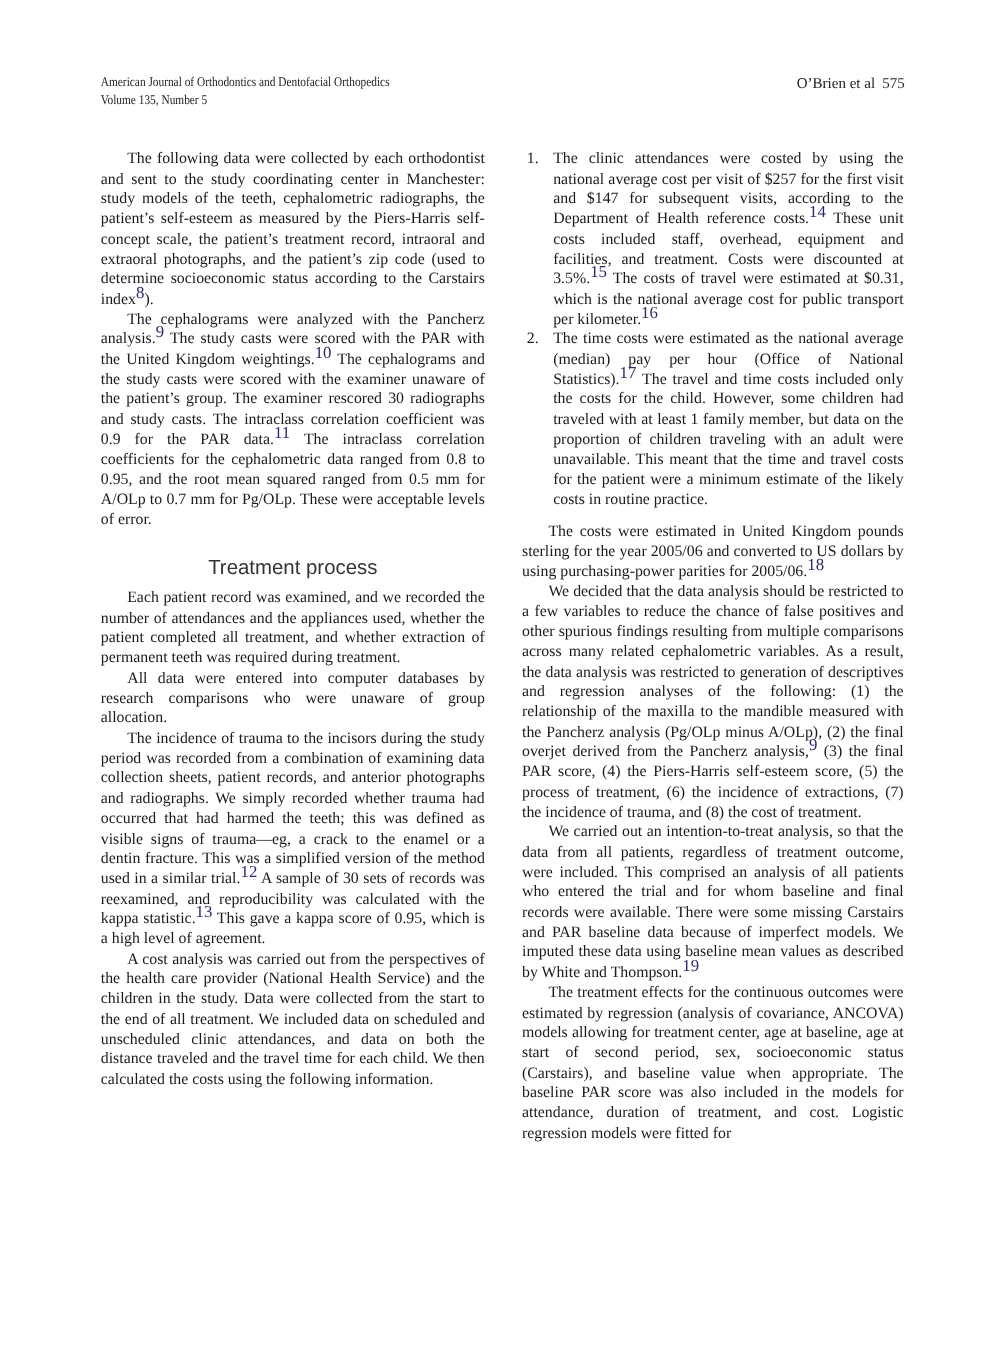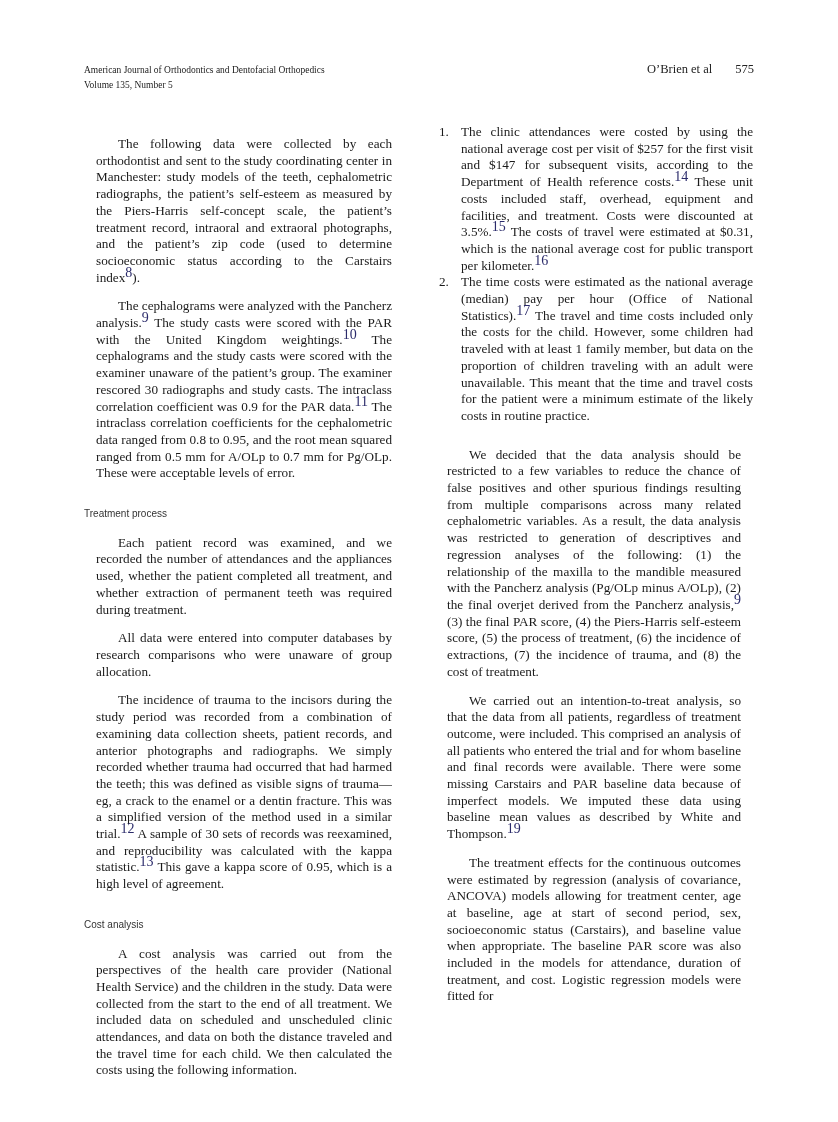--- a/index.html
+++ b/index.html
@@ -1,25 +1,25 @@
 <!DOCTYPE html>
 <html><head>
 <meta charset="utf-8">
 <style>
   html, body { margin: 0; padding: 0; background: #ffffff; }
   body { width: 838px; height: 1122px; position: relative; overflow: hidden; color: #1a1a1a; }
   .header { position: absolute; left: 84px; top: 62px; width: 670px; font-family: "Liberation Serif", serif; font-size: 11px; line-height: 15px; color: #222; }
   .header .left { position: absolute; left: 0; top: 0; transform: scaleX(0.86); transform-origin: left top; white-space: nowrap; }
   .header .right { position: absolute; right: 0; top: 0; font-size: 12.5px; white-space: nowrap; }
-  .header .right .pg { margin-left: 23px; text-align: right; }
+  .header .right .pg { margin-left: 6px; text-align: right; }
   .col { position: absolute; top: 124px; width: 320px; font-family: "Liberation Serif", serif; font-size: 13.2px; line-height: 16.7px; text-align: justify; hyphens: manual; }
   .col.left { left: 84px; }
   .col.right { left: 435px; width: 318px; }
-  p { margin: 12px; text-indent: 22px; font-family: Liberation Serif, serif; }
-  .h { font-family: "Liberation Sans", sans-serif; font-size: 10px; color: #333; margin: 24px 0 8px 0; text-indent: 0; text-align: left; }
+  p { margin: 0; text-indent: 22px; font-family: Liberation Serif, serif; }
+  .h { font-family: "Liberation Sans", sans-serif; font-size: 17px; color: #333; margin: 24px 0 8px 0; text-indent: 0; text-align: center; }
   sup { font-size: 14px; line-height: 0; color: #2a2a6a; vertical-align: 5px; }
   ol { margin: 0; padding: 0; list-style: none; }
   ol li { position: relative; padding-left: 26px; }
   ol li .num { position: absolute; left: 4px; top: 0; }
   .gap { height: 10px; }
 </style>
 </head>
 <body>
 
 <div class="header">
@@ -35,31 +35,31 @@
 <div class="col left">
   <p><span>The following data were collected by each orthodontist and sent to the study coordinating center in Manchester: study models of the teeth, cephalometric radiographs, the patient’s self-esteem as measured by the Piers-Harris self-concept scale, the patient’s treatment record, intraoral and extraoral photographs, and the patient’s zip code (used to determine socioeconomic status according to the Carstairs index</span><sup>8</sup><span>).</span></p>
   <p><span>The cephalograms were analyzed with the Pancherz analysis.</span><sup>9</sup><span> The study casts were scored with the PAR with the United Kingdom weightings.</span><sup>10</sup><span> The cephalograms and the study casts were scored with the examiner unaware of the patient’s group. The examiner rescored 30 radiographs and study casts. The intraclass correlation coefficient was 0.9 for the PAR data.</span><sup>11</sup><span> The intraclass correlation coefficients for the cephalometric data ranged from 0.8 to 0.95, and the root mean squared ranged from 0.5 mm for A/OLp to 0.7 mm for Pg/OLp. These were acceptable levels of error.</span></p>
 
   <div class="h">Treatment process</div>
   <p>Each patient record was examined, and we recorded the number of attendances and the appliances used, whether the patient completed all treatment, and whether extraction of permanent teeth was required during treatment.</p>
   <p>All data were entered into computer databases by research comparisons who were unaware of group allocation.</p>
 
   <p><span>The incidence of trauma to the incisors during the study period was recorded from a combination of examining data collection sheets, patient records, and anterior photographs and radiographs. We simply recorded whether trauma had occurred that had harmed the teeth; this was defined as visible signs of trauma—eg, a crack to the enamel or a dentin fracture. This was a simplified version of the method used in a similar trial.</span><sup>12</sup><span> A sample of 30 sets of records was reexamined, and reproducibility was calculated with the kappa statistic.</span><sup>13</sup><span> This gave a kappa score of 0.95, which is a high level of agreement.</span></p>
 
-  <div class="h">Cost analysis</div>
   <p>A cost analysis was carried out from the perspectives of the health care provider (National Health Service) and the children in the study. Data were collected from the start to the end of all treatment. We included data on scheduled and unscheduled clinic attendances, and data on both the distance traveled and the travel time for each child. We then calculated the costs using the following information.</p>
 </div>
 
 <div class="col right">
   <ol>
     <li>
       <span class="num">1.</span><span>The clinic attendances were costed by using the national average cost per visit of $257 for the first visit and $147 for subsequent visits, according to the Department of Health reference costs.</span><sup>14</sup><span> These unit costs included staff, overhead, equipment and facilities, and treatment. Costs were discounted at 3.5%.</span><sup>15</sup><span> The costs of travel were estimated at $0.31, which is the national average cost for public transport per kilometer.</span><sup>16</sup>
     </li>
     <li>
       <span class="num">2.</span><span>The time costs were estimated as the national average (median) pay per hour (Office of National Statistics).</span><sup>17</sup><span> The travel and time costs included only the costs for the child. However, some children had traveled with at least 1 family member, but data on the proportion of children traveling with an adult were unavailable. This meant that the time and travel costs for the patient were a minimum estimate of the likely costs in routine practice.</span>
     </li>
   </ol>
   <div class="gap"></div>
+  <p><span>The costs were estimated in United Kingdom pounds sterling for the year 2005/06 and converted to US dollars by using purchasing-power parities for 2005/06.</span><sup>18</sup></p>
 
   <p><span>We decided that the data analysis should be restricted to a few variables to reduce the chance of false positives and other spurious findings resulting from multiple comparisons across many related cephalometric variables. As a result, the data analysis was restricted to generation of descriptives and regression analyses of the following: (1) the relationship of the maxilla to the mandible measured with the Pancherz analysis (Pg/OLp minus A/OLp), (2) the final overjet derived from the Pancherz analysis,</span><sup>9</sup><span> (3) the final PAR score, (4) the Piers-Harris self-esteem score, (5) the process of treatment, (6) the incidence of extractions, (7) the incidence of trauma, and (8) the cost of treatment.</span></p>
   <p><span>We carried out an intention-to-treat analysis, so that the data from all patients, regardless of treatment outcome, were included. This comprised an analysis of all patients who entered the trial and for whom baseline and final records were available. There were some missing Carstairs and PAR baseline data because of imperfect models. We imputed these data using baseline mean values as described by White and Thompson.</span><sup>19</sup></p>
   <p>The treatment effects for the continuous outcomes were estimated by regression (analysis of covariance, ANCOVA) models allowing for treatment center, age at baseline, age at start of second period, sex, socioeconomic status (Carstairs), and baseline value when appropriate. The baseline PAR score was also included in the models for attendance, duration of treatment, and cost. Logistic regression models were fitted for</p>
 </div>
 
 </body></html>

